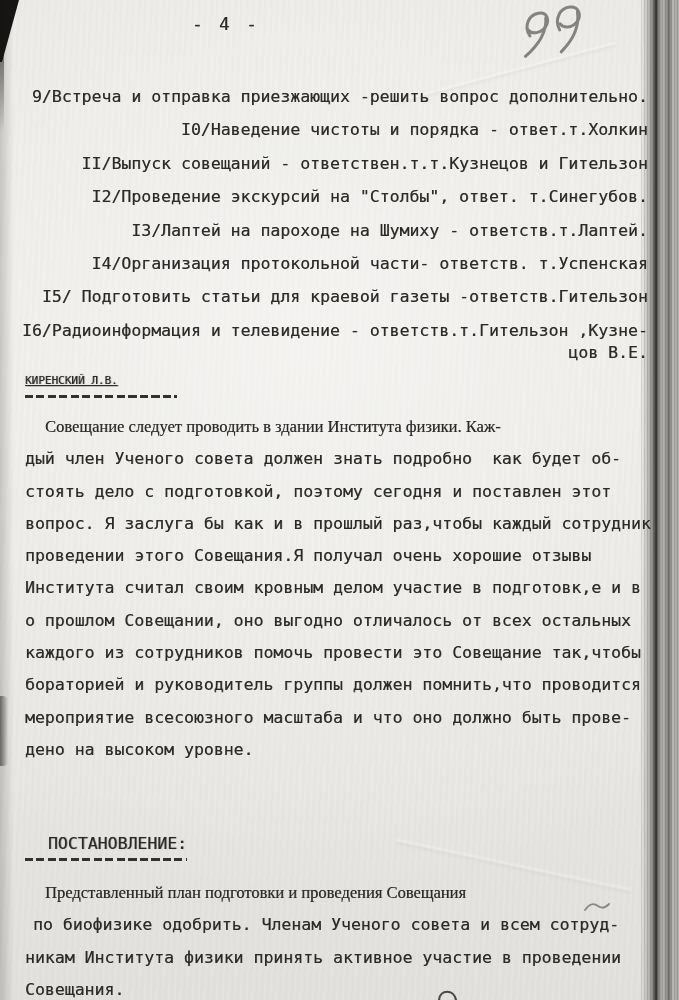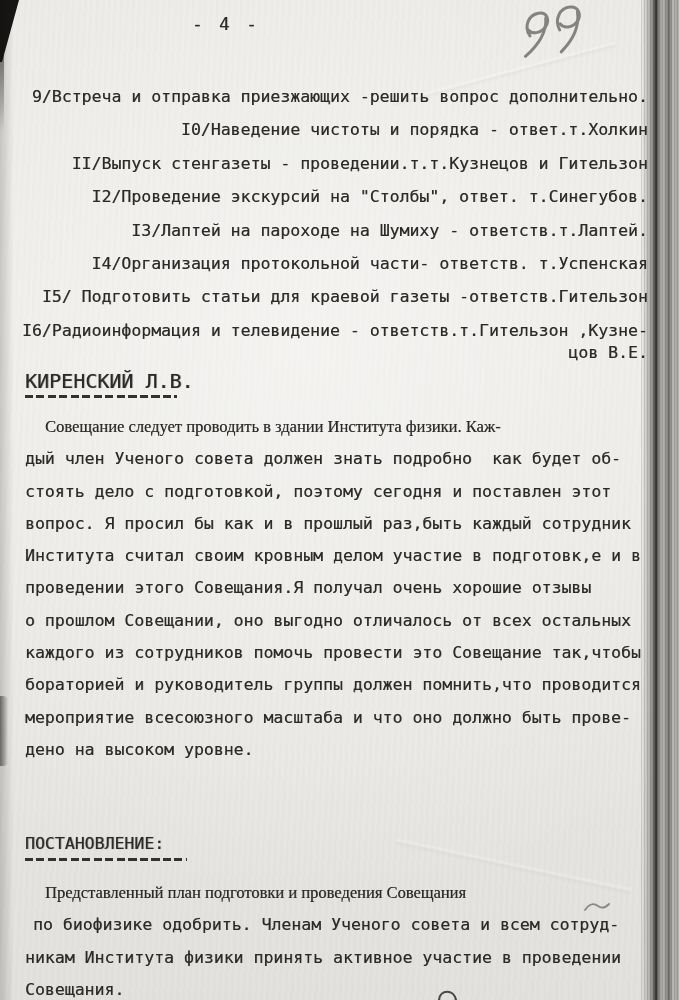--- a/index.html
+++ b/index.html
@@ -73,30 +73,30 @@
   }
   .pageno{
     position:absolute;top:14px;left:192px;
     font-size:17.5px;letter-spacing:3px;
   }
   .handwritten{position:absolute;top:4px;left:516px;width:84px;height:62px;transform:rotate(-4deg);}
   .agenda{position:absolute;top:80px;left:22px;text-align:right;}
   .agenda .line{height:33.4px;line-height:33.4px;}
   .agenda .cont{height:26px;line-height:26px;margin-top:-7px;padding-left:33px;}
   .speaker-block{position:absolute;top:371px;left:25px;}
-  .speaker-name{font-size:20px;line-height:20px;text-shadow:0.7px 0.4px 0.7px rgba(44,42,40,0.6);}
+  .speaker-name{font-size:11px;line-height:20px;text-shadow:0.7px 0.4px 0.7px rgba(44,42,40,0.6);text-decoration:underline;}
   .dashes{height:3px;margin-top:4px;background:repeating-linear-gradient(90deg,#34322f 0 8px,transparent 8px 11.5px);}
   .dashes.k{width:152px;}
   .dashes.r{width:162px;}
   .speech{position:absolute;top:411px;left:25px;}
   .speech .line{height:32.3px;line-height:32.3px;}
   .indent20{padding-left:20px;font-family:Liberation Serif, serif;}
   .indent8{padding-left:8px;}
   .resolution-head{position:absolute;top:834px;left:25px;}
-  .resolution-title{font-size:16.5px;line-height:20px;text-shadow:0.7px 0.4px 0.7px rgba(44,42,40,0.6);}
+  .resolution-title{font-size:16.5px;line-height:20px;text-shadow:0.7px 0.4px 0.7px rgba(44,42,40,0.6);text-align:right;}
   .resolution{position:absolute;top:877px;left:25px;}
   .resolution .line{height:32.3px;line-height:32.3px;}
   .pencil-tick{position:absolute;top:899px;left:583px;width:28px;height:14px;}
   .bottom-arc{position:absolute;top:985px;left:437px;width:22px;height:15px;}
 </style>
 </head>
 <body>
 
 <div class="scan">
 
@@ -117,41 +117,41 @@
         <path d="M31 13 C31 25 24 38 8 50"></path>
         <path d="M44 26 C39 15 46 4 56 4 C65 4 67 13 62 19 C57 25 48 25 45 20"></path>
         <path d="M63 9 C64 22 58 36 44 48"></path>
       </g>
     </svg>
   </div>
 
   <div class="agenda">
     <div class="line typed">9/Встреча и отправка приезжающих -решить вопрос дополнительно.</div>
     <div class="line typed">I0/Наведение чистоты и порядка - ответ.т.Холкин</div>
-    <div class="line typed">II/Выпуск стенгазеты - проведении.т.т.Кузнецов и Гительзон</div>
+    <div class="line typed">II/Выпуск совещаний - ответствен.т.т.Кузнецов и Гительзон</div>
     <div class="line typed">I2/Проведение экскурсий на "Столбы", ответ. т.Синегубов.</div>
     <div class="line typed">I3/Лаптей на пароходе на Шумиху - ответств.т.Лаптей.</div>
     <div class="line typed">I4/Организация протокольной части- ответств. т.Успенская</div>
     <div class="line typed">I5/ Подготовить статьи для краевой газеты -ответств.Гительзон</div>
     <div class="line typed">I6/Радиоинформация и телевидение - ответств.т.Гительзон ,Кузне-</div>
     <div class="line cont typed">цов В.Е.</div>
   </div>
 
   <div class="speaker-block">
     <div class="speaker-name typed">КИРЕНСКИЙ Л.В.</div>
     <div class="dashes k"></div>
   </div>
 
   <div class="speech">
     <div class="line typed indent20">Совещание следует проводить в здании Института физики. Каж-</div>
     <div class="line typed">дый член Ученого совета должен знать подробно  как будет об-</div>
     <div class="line typed">стоять дело с подготовкой, поэтому сегодня и поставлен этот</div>
-    <div class="line typed">вопрос. Я просил бы как и в прошлый раз,быть каждый сотрудник</div>
+    <div class="line typed">вопрос. Я заслуга бы как и в прошлый раз,чтобы каждый сотрудник</div>
+    <div class="line typed">проведении этого Совещания.Я получал очень хорошие отзывы</div>
     <div class="line typed">Института считал своим кровным делом участие в подготовк,е и в</div>
-    <div class="line typed">проведении этого Совещания.Я получал очень хорошие отзывы</div>
     <div class="line typed">о прошлом Совещании, оно выгодно отличалось от всех остальных</div>
     <div class="line typed">каждого из сотрудников помочь провести это Совещание так,чтобы</div>
     <div class="line typed">бораторией и руководитель группы должен помнить,что проводится</div>
     <div class="line typed">мероприятие всесоюзного масштаба и что оно должно быть прове-</div>
     <div class="line typed">дено на высоком уровне.</div>
   </div>
 
   <div class="resolution-head">
     <div class="resolution-title typed">ПОСТАНОВЛЕНИЕ:</div>
     <div class="dashes r"></div>

